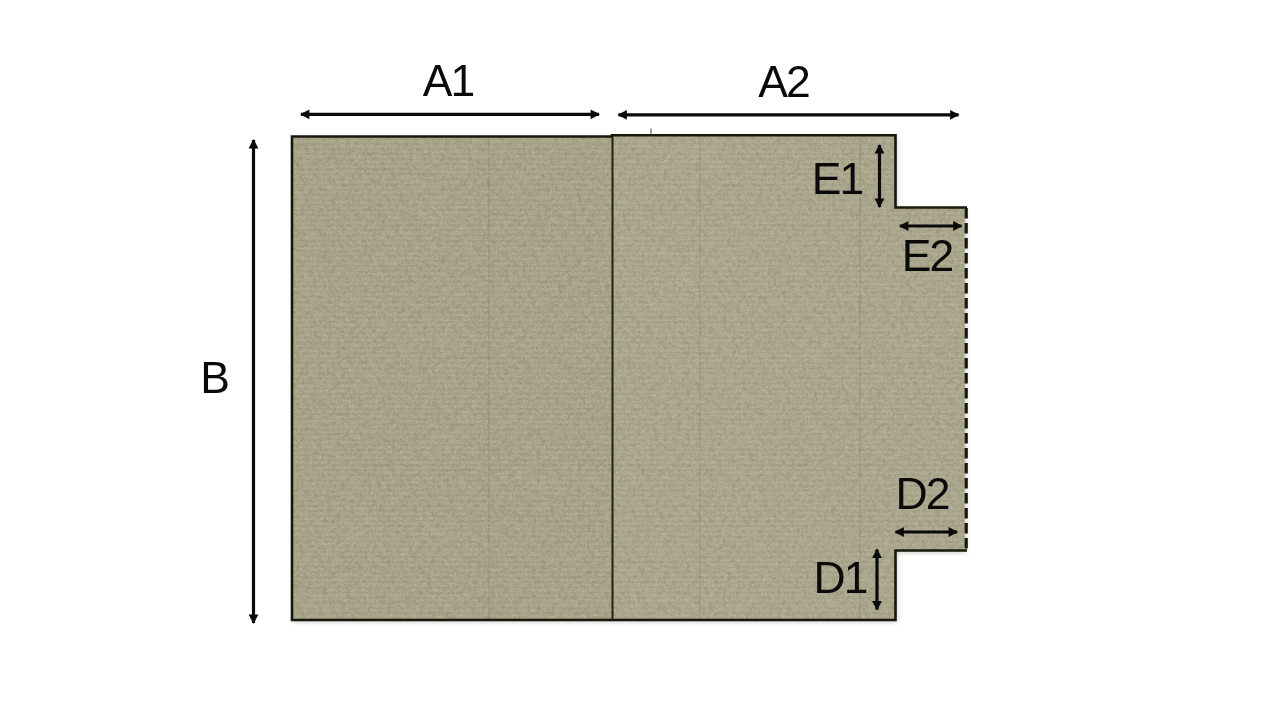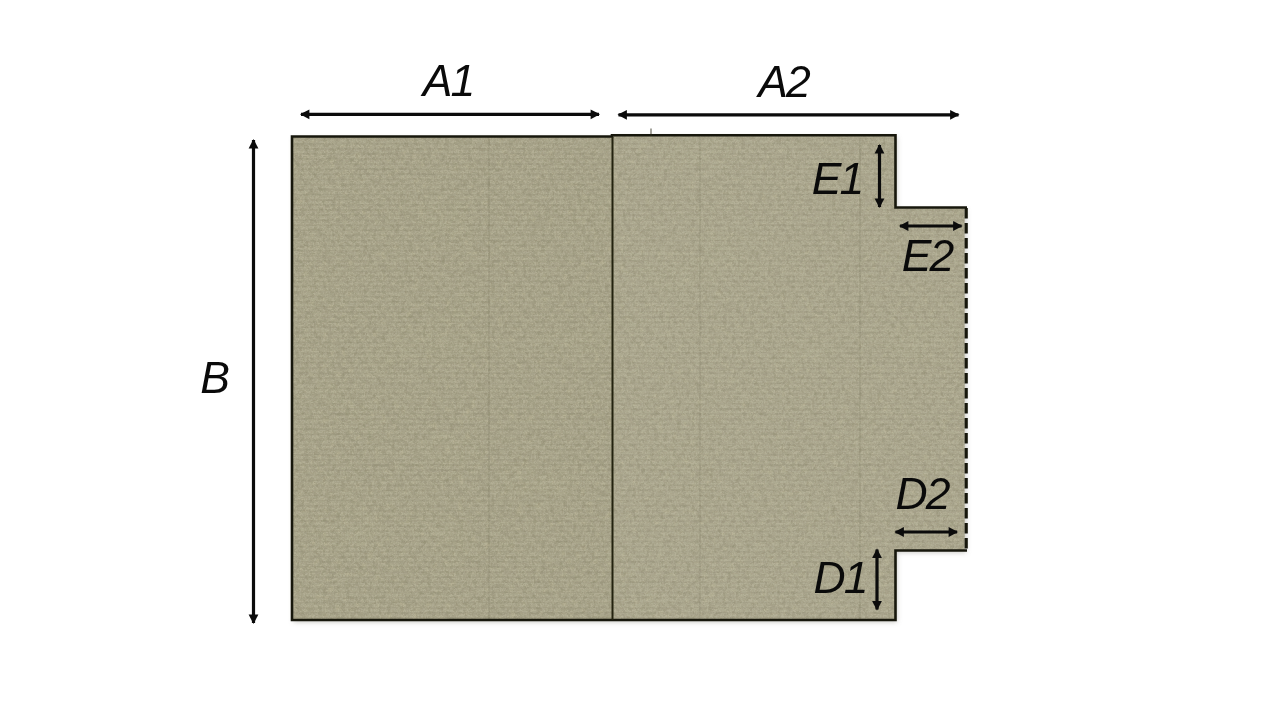--- a/index.html
+++ b/index.html
@@ -1,16 +1,16 @@
 <!DOCTYPE html>
 <html><head>
 <meta charset="utf-8">
 <style>
   html,body{margin:0;padding:0;background:#ffffff;}
-  .page{width:1280px;height:720px;position:relative;overflow:hidden;background:#ffffff;font-style:italic;}
+  .page{width:1280px;height:720px;position:relative;overflow:hidden;background:#ffffff;}
   text{font-family:"Liberation Sans", sans-serif;fill:#0a0a0a;}
 </style>
 </head>
 <body>
 <div class="page">
 <svg width="1280" height="720" viewBox="0 0 1280 720" xmlns="http://www.w3.org/2000/svg">
   <defs>
     <marker id="ah" viewBox="0 0 11 11" refX="9.3" refY="5.5" markerWidth="11" markerHeight="11" orient="auto-start-reverse" markerUnits="userSpaceOnUse">
       <path d="M0.9,0.6 L10.3,5.5 L0.9,10.4 Z" fill="#0b0b0b"></path>
     </marker>

